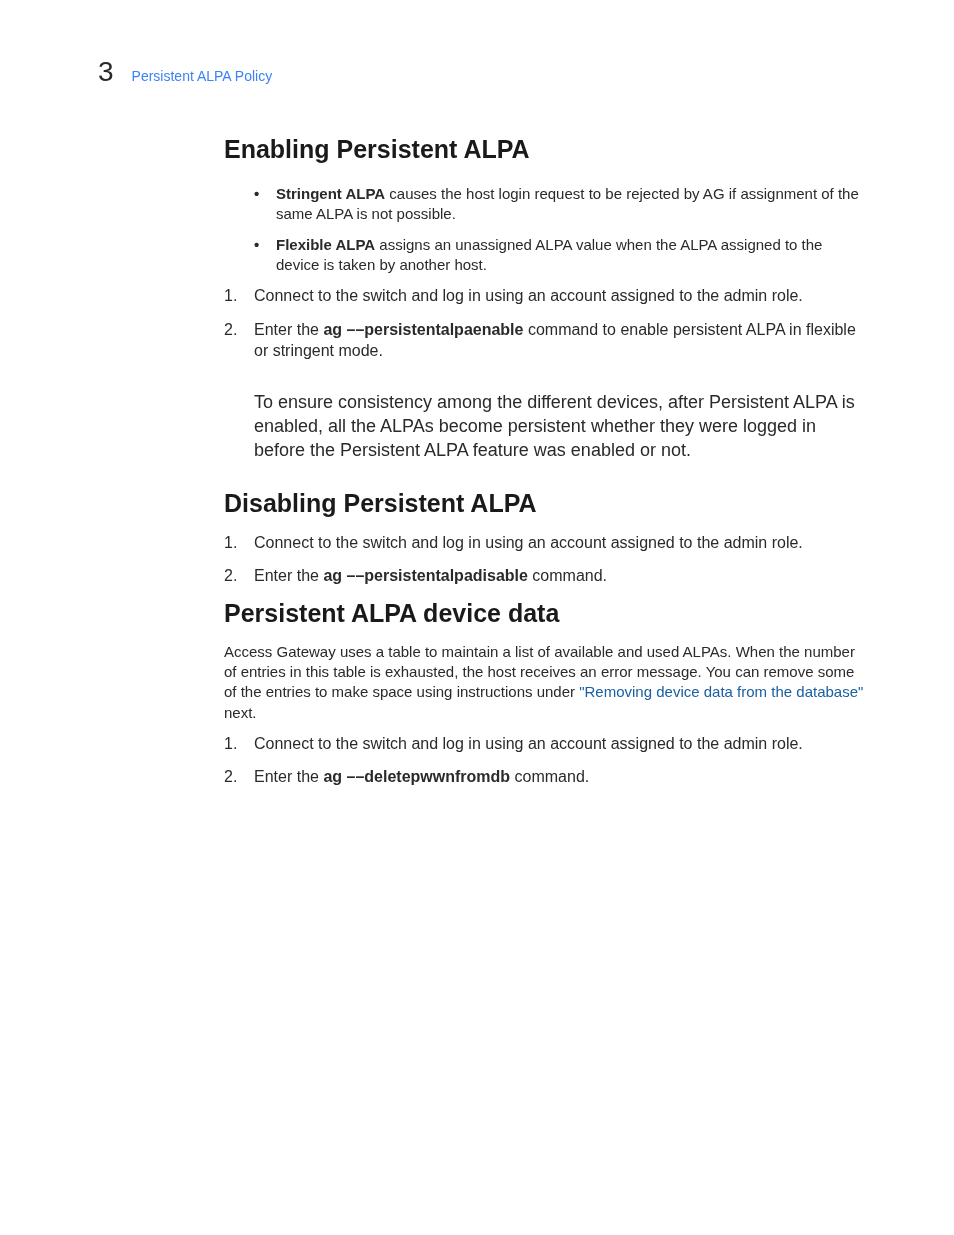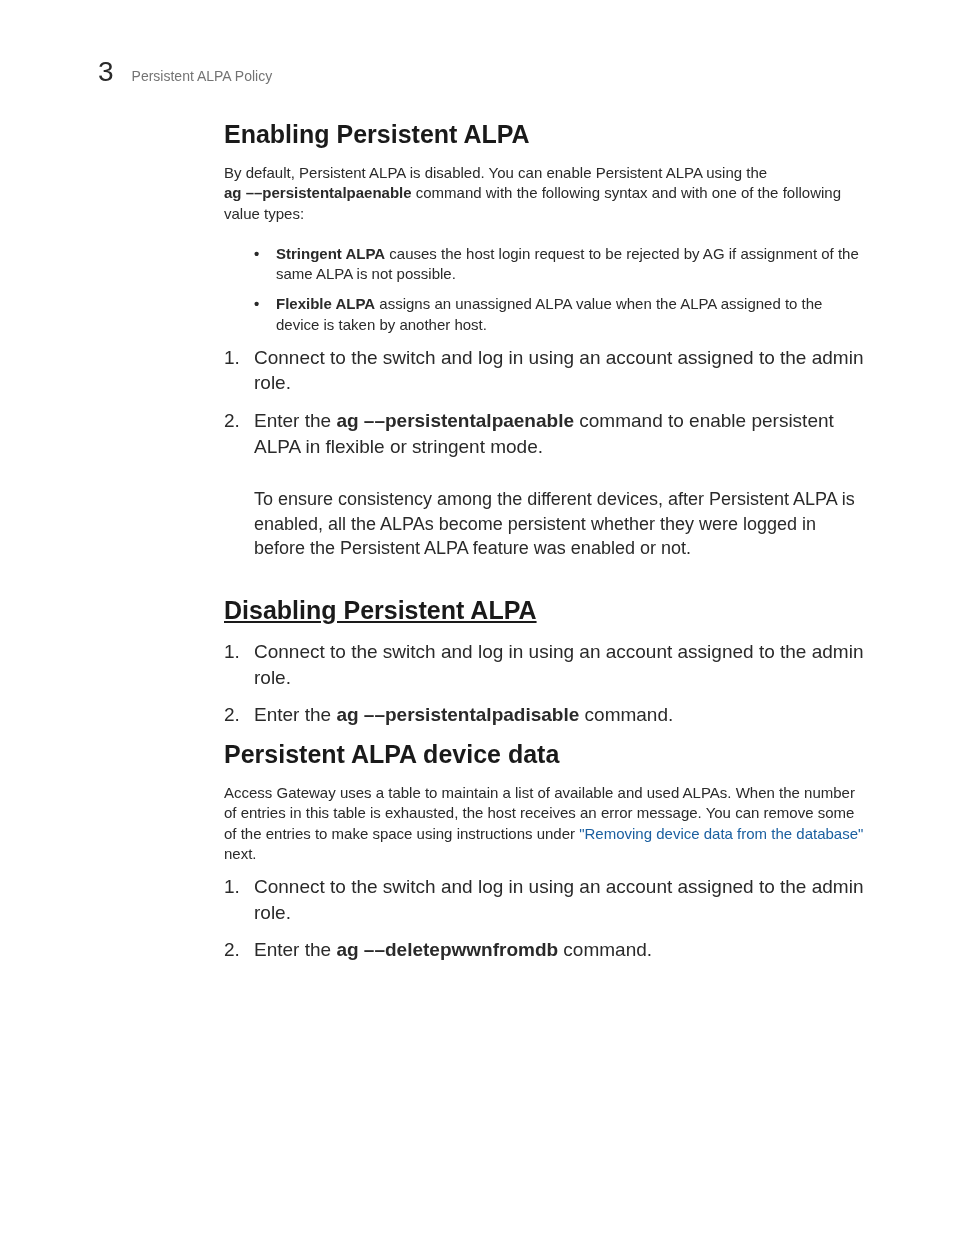--- a/index.html
+++ b/index.html
@@ -19,25 +19,25 @@
     align-items: baseline;
     gap: 18px;
   }
   .chapter-num {
     font-size: 28px;
     font-weight: normal;
     font-family: Arial, Helvetica, sans-serif;
   }
   .running-head {
     font-size: 14px;
-    color: #737373;
+    color: #3b82f6;
   }
   .content {
     position: absolute;
-    top: 120px;
+    top: 135px;
     left: 224px;
     width: 644px;
   }
   h2 {
     font-family: "Arial Narrow", Arial, sans-serif;
     font-stretch: condensed;
     font-weight: 600;
     font-size: 25px;
     letter-spacing: 0px;
     margin-bottom: 14px;
@@ -77,57 +77,54 @@
     font-weight: bold;
   }
   ol.steps {
     list-style: none;
     counter-reset: step;
     margin: 8px 0 10px 0;
   }
   ol.steps li {
     counter-increment: step;
     position: relative;
-    font-size: 19px;
+    font-size: 16px;
     line-height: 1.35;
     margin-bottom: 12px;
     padding-left: 30px;
   }
   ol.steps li::before {
     content: counter(step) ".";
     position: absolute;
     left: 0;
     top: 0;
   }
   .note-block {
     margin: 28px 0 18px 30px;
     font-size: 18px;
     line-height: 1.35;
   }
-  .section-gap { margin-top: 36px; text-decoration: underline; }
+  .section-gap { margin-top: 26px; }
   .section-gap-lg { }
   a.doc-link {
     color: #1a5fa0;
     text-decoration: none;
   }
 </style>
 </head>
 <body>
 
 <div class="page-header">
   <span class="chapter-num">3</span>
   <span class="running-head">Persistent ALPA Policy</span>
 </div>
 
 <div class="content">
 
   <h2>Enabling Persistent ALPA</h2>
-  <p>
-    <span>By default, Persistent ALPA is disabled. You can enable Persistent ALPA using the </span><span class="cmd">ag ––persistentalpaenable</span><span> command with the following syntax and with one of the following value types:</span>
-  </p>
 
   <ul class="bullets">
     <li>
       <span class="bold-term">Stringent ALPA</span><span> causes the host login request to be rejected by AG if assignment of the same ALPA is not possible.</span>
     </li>
     <li>
       <span class="bold-term">Flexible ALPA</span><span> assigns an unassigned ALPA value when the ALPA assigned to the device is taken by another host.</span>
     </li>
   </ul>
 

